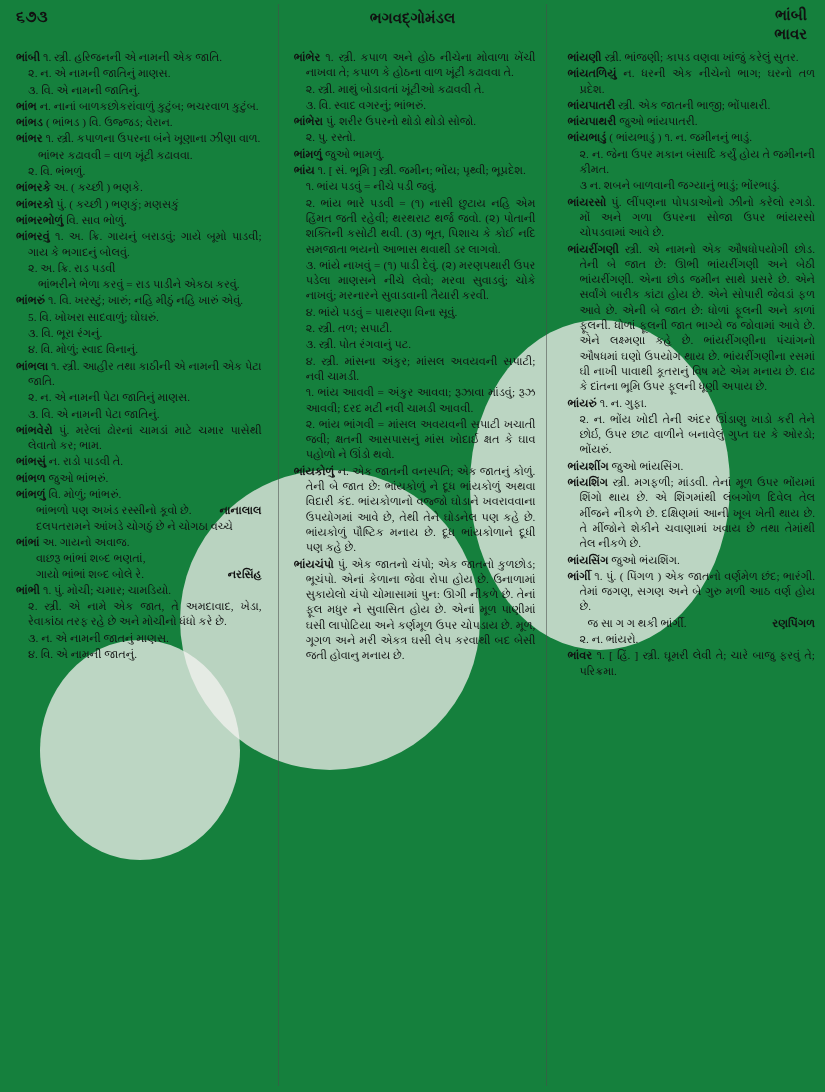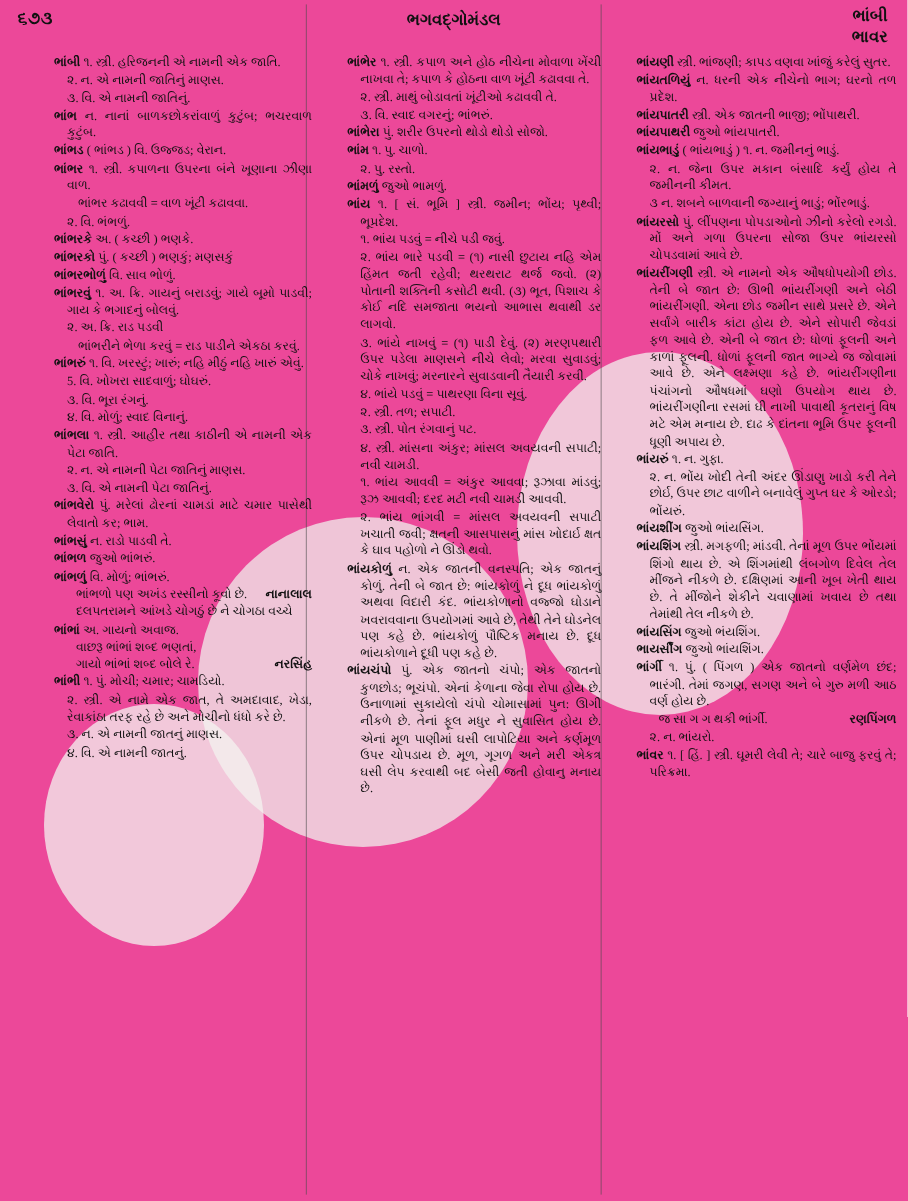--- a/index.html
+++ b/index.html
@@ -9,21 +9,21 @@
     background: #ffffff;
   }
   body {
     font-family: "Liberation Serif", "DejaVu Serif", serif;
     color: #111111;
   }
   #page {
     position: relative;
     width: 825px;
     height: 1092px;
-    background: #ec4899;
+    background: #15803d;
     overflow: hidden;
     box-sizing: border-box;
   }
   
   .scan-blot {
     position: absolute;
     border-radius: 50%;
     background: #f0efec;
     opacity: .75;
     pointer-events: none;
@@ -72,21 +72,20 @@
 
   
   .columns {
     position: absolute;
     top: 50px;
     left: 10px;
     right: 8px;
     bottom: 4px;
     display: flex;
     gap: 17px;
-    margin-left: 33px;
   }
   .col {
     position: relative;
     box-sizing: border-box;
     padding: 0 9px 0 6px;
     font-size: 11.3px;
     line-height: 1.355;
     text-align: justify;
     hyphens: none;
     overflow: hidden;
@@ -238,21 +237,20 @@
     <div class="col col-2" id="column-2">
         <div>
           <p class="entry"><span class="hw">ભાંભેર </span><span>૧. સ્ત્રી. કપાળ અને હોઠ નીચેના મોવાળા ખેંચી નાખવા તે; કપાળ કે હોઠના વાળ ખૂંટી કઢાવવા તે.</span></p>
           <p class="sense"><span>૨. સ્ત્રી. માથું બોડાવતાં ખૂંટીઓ કઢાવવી તે.</span></p>
           <p class="sense"><span>૩. વિ. સ્વાદ વગરનું; ભાંભરું.</span></p>
         </div>
         <div>
           <p class="entry"><span class="hw">ભાંભેરા </span><span>પું. શરીર ઉપરનો થોડો થોડો સોજો.</span></p>
         </div>
         <div>
-          <p class="entry"><span class="hw">ભાંમ </span><span>૧. પુ. ચાળો.</span></p>
           <p class="sense"><span>૨. પુ. રસ્તો.</span></p>
         </div>
         <div>
           <p class="entry"><span class="hw">ભાંમળું </span><span>જુઓ ભામળું.</span></p>
         </div>
         <div>
           <p class="entry"><span class="hw">ભાંય </span><span>૧. [ સં. ભૂમિ ] સ્ત્રી. જમીન; ભોંય; પૃથ્વી; ભૂપ્રદેશ.</span></p>
           <p class="sense"><span>૧. ભાંય પડવું = નીચે પડી જવું.</span></p>
           <p class="sense"><span>૨. ભાંય ભારે પડવી = (૧) નાસી છુટાય નહિ એમ હિંમત જતી રહેવી; થરથરાટ થર્જ જવો. (૨) પોતાની શક્તિની કસોટી થવી. (૩) ભૂત, પિશાચ કે કોઈ નદિ સમજાતા ભયનો આભાસ થવાથી ડર લાગવો.</span></p>
           <p class="sense"><span>૩. ભાંયે નાખવું = (૧) પાડી દેવું. (૨) મરણપથારી ઉપર પડેલા માણસને નીચે લેવો; મરવા સુવાડવું; ચોકે નાખવું; મરનારને સુવાડવાની તૈયારી કરવી.</span></p>
@@ -301,23 +299,20 @@
         <div>
           <p class="entry"><span class="hw">ભાંયશીંગ </span><span>જુઓ ભાંયસિંગ.</span></p>
         </div>
         <div>
           <p class="entry"><span class="hw">ભાંયશિંગ </span><span>સ્ત્રી. મગફળી; માંડવી. તેનાં મૂળ ઉપર ભોંયમાં શિંગો થાય છે. એ શિંગમાંથી લંબગોળ દિવેલ તેલ મીંજને નીકળે છે. દક્ષિણમાં આની ખૂબ ખેતી થાય છે. તે મીંજોને શેકીને ચવાણામાં ખવાય છે તથા તેમાંથી તેલ નીકળે છે.</span></p>
         </div>
         <div>
           <p class="entry"><span class="hw">ભાંયસિંગ </span><span>જુઓ ભંયશિંગ.</span></p>
         </div>
         <div>
-          <p class="entry"><span class="hw">ભાયર્સીંગ </span><span>જુઓ ભાંયશિંગ.</span></p>
-        </div>
-        <div>
           <p class="entry"><span class="hw">ભાંર્ગી </span><span>૧. પું. ( પિંગળ ) એક જાતનો વર્ણમેળ છંદ; ભારંગી. તેમાં જગણ, સગણ અને બે ગુરુ મળી આઠ વર્ણ હોય છે.</span></p>
           <div class="quote clearfix">
             <div>જ સા ગ ગ થકી ભાંર્ગી.<span class="cite-inline">રણપિંગળ</span></div>
           </div>
           <p class="sense"><span>૨. ન. ભાંયરો.</span></p>
         </div>
         <div>
           <p class="entry"><span class="hw">ભાંવર </span><span>૧. [ હિં. ] સ્ત્રી. ઘૂમરી લેવી તે; ચારે બાજુ ફરવું તે; પરિક્રમા.</span></p>
         </div>
       </div>

